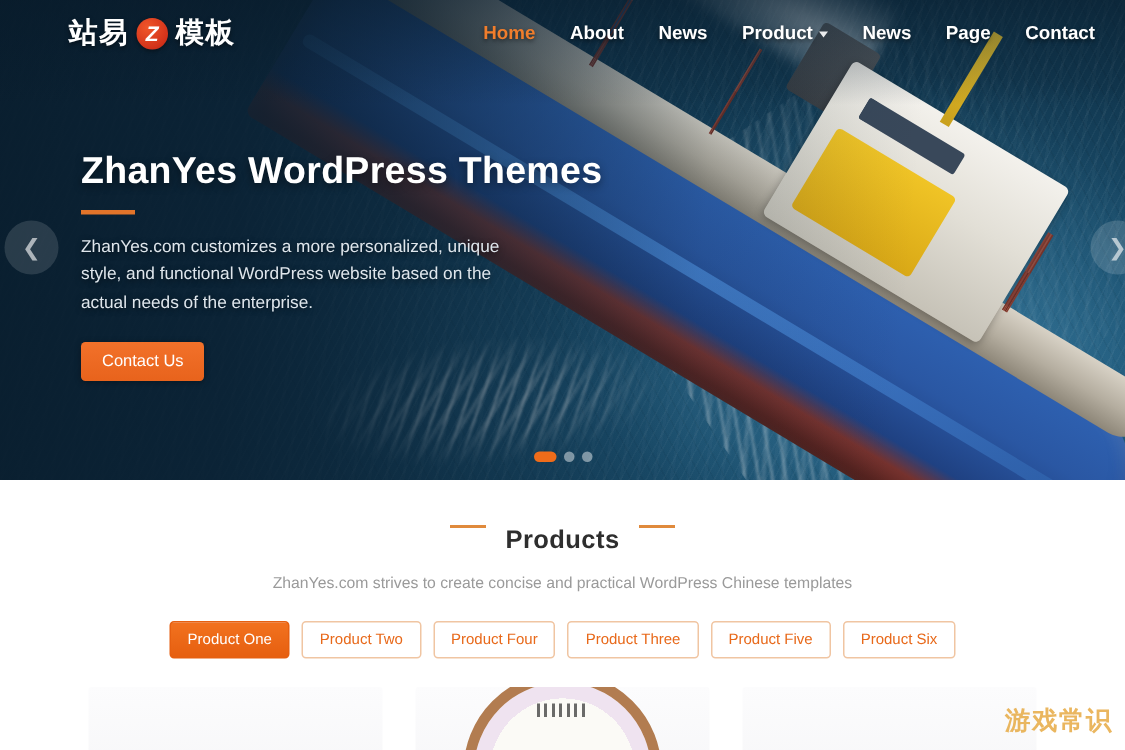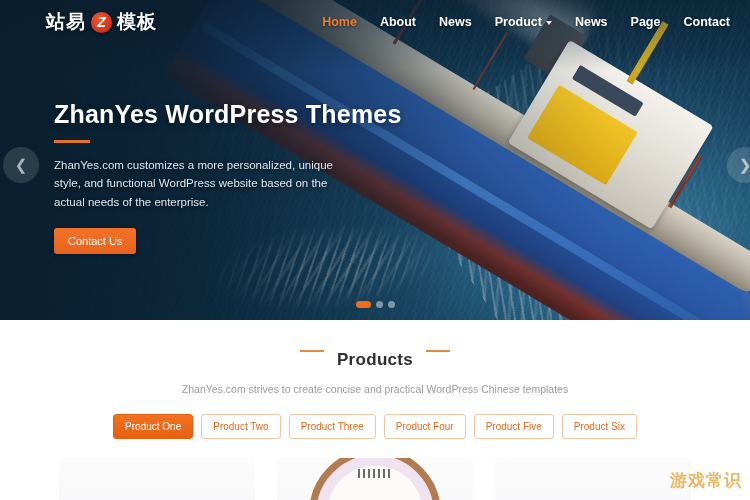--- a/index.html
+++ b/index.html
@@ -402,22 +402,22 @@
     <span class="sec-dash"></span>
     <h2 class="sec-title">Products</h2>
     <span class="sec-dash"></span>
   </div>
 
   <p class="sec-sub">ZhanYes.com strives to create concise and practical WordPress Chinese templates</p>
 
   <div class="tabs">
     <div class="tab active">Product One</div>
     <div class="tab">Product Two</div>
+    <div class="tab">Product Four</div>
     <div class="tab">Product Three</div>
-    <div class="tab">Product Four</div>
     <div class="tab">Product Five</div>
     <div class="tab">Product Six</div>
   </div>
 
   <div class="cards">
     <div class="card">
       <div class="card-img"></div>
     </div>
     <div class="card">
       <div class="card-img">

